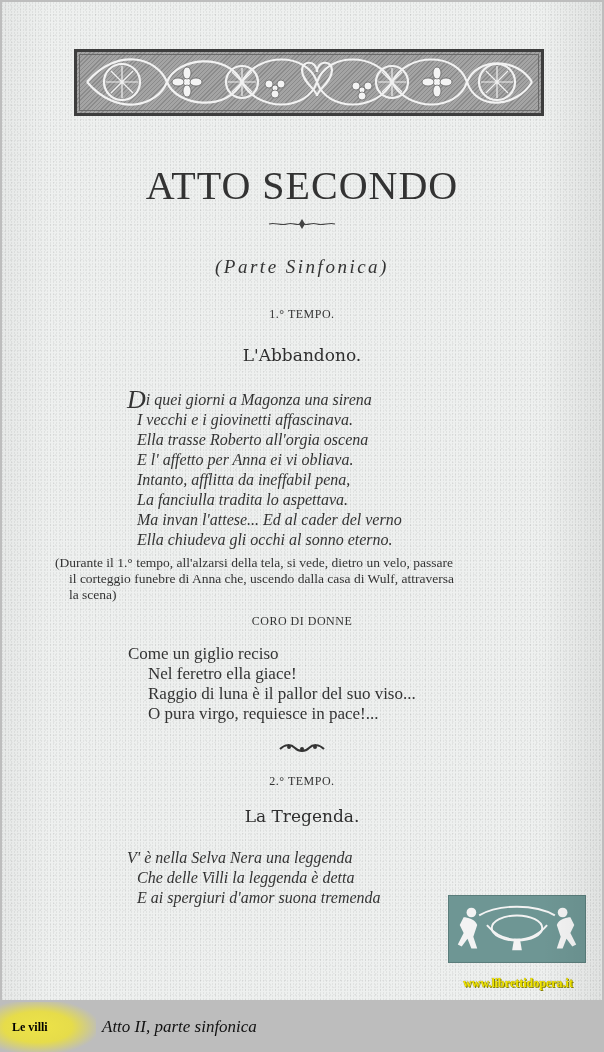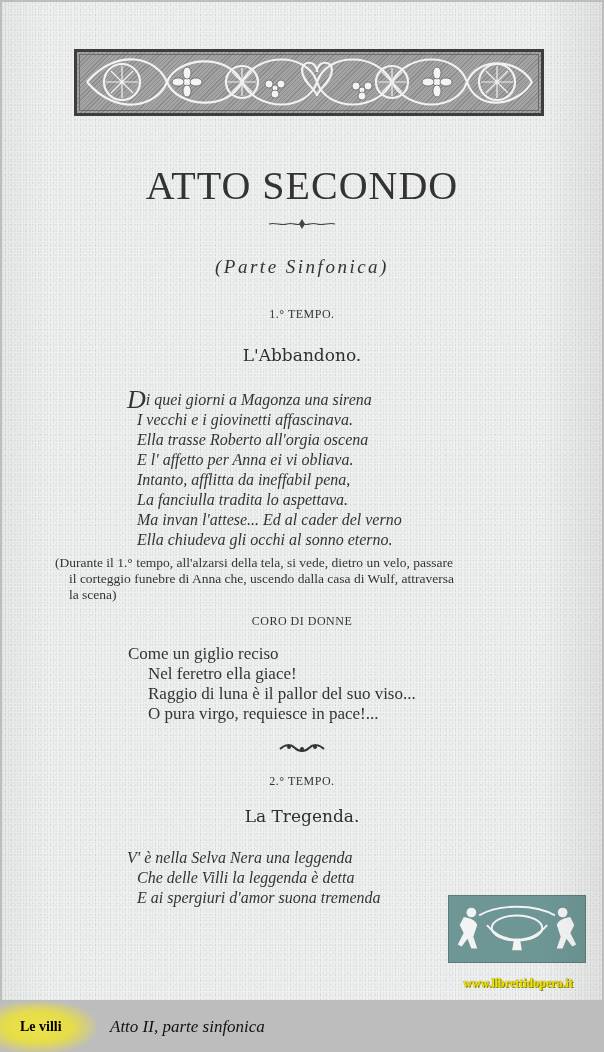--- a/index.html
+++ b/index.html
@@ -80,24 +80,24 @@
       font-family: "Liberation Serif", serif; font-weight: bold; font-size: 12px;
       color: #f2e500; text-shadow: 0 0 1px #6b6b00, 1px 1px 0 #8a8400;
     }
 
     .caption-bar {
       position: absolute; left: 0; top: 1002px; width: 604px; height: 50px;
       background: #bdbdbd; display: flex; align-items: center;
     }
     .caption-title {
       position: relative; height: 50px; width: 96px; display: flex; align-items: center;
-      padding-left: 20px; font-weight: bold; font-size: 14px; color: #000;
+      padding-left: 12px; font-weight: bold; font-size: 12px; color: #000;
       background: radial-gradient(ellipse 62px 28px at 38px 25px, #ede347 0%, #e6dc4a 55%, rgba(230,220,74,0.0) 100%);
     }
-    .caption-sub { padding-left: 14px; font-style: italic; font-size: 17px; color: #111; }
+    .caption-sub { padding-left: 6px; font-style: italic; font-size: 17px; color: #111; }
   </style>
 </head>
 <body>
 
 <div class="scan">
 
   <div class="ornament-band">
     <svg viewBox="0 0 464 61" preserveAspectRatio="none">
       <g fill="none" stroke="#f2f2f2" stroke-width="2.2">
         <path d="M10,30 C40,-5 80,5 90,30 C100,55 150,60 165,30 C180,0 230,0 240,30 C250,60 300,60 315,30 C330,0 380,0 390,30 C400,60 440,55 455,30"></path>

